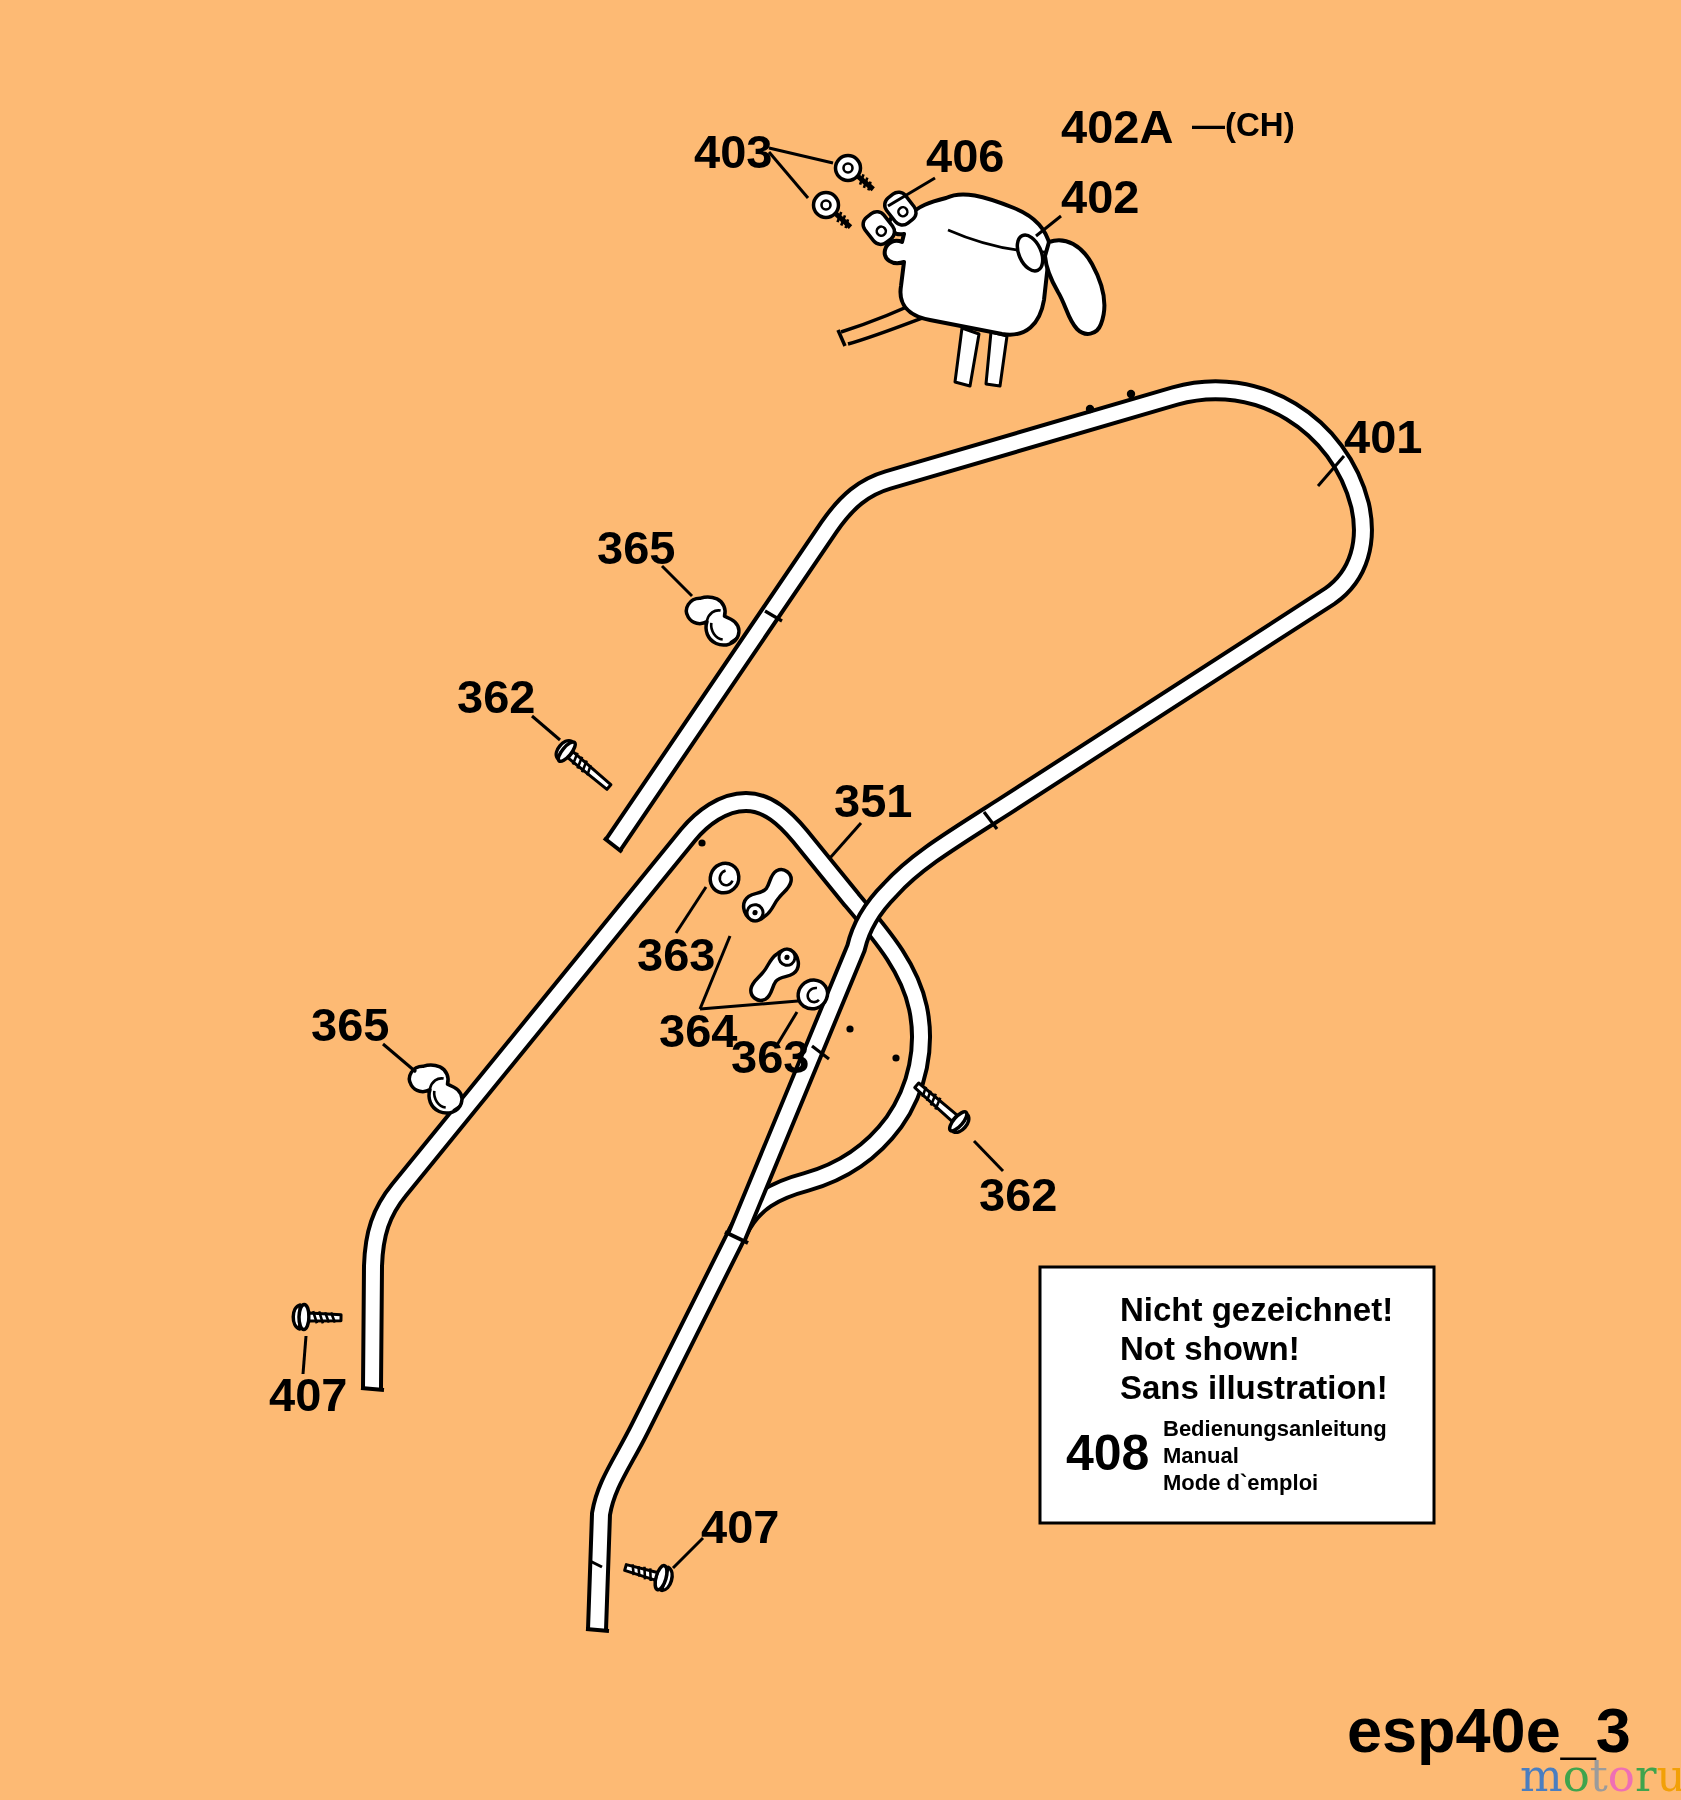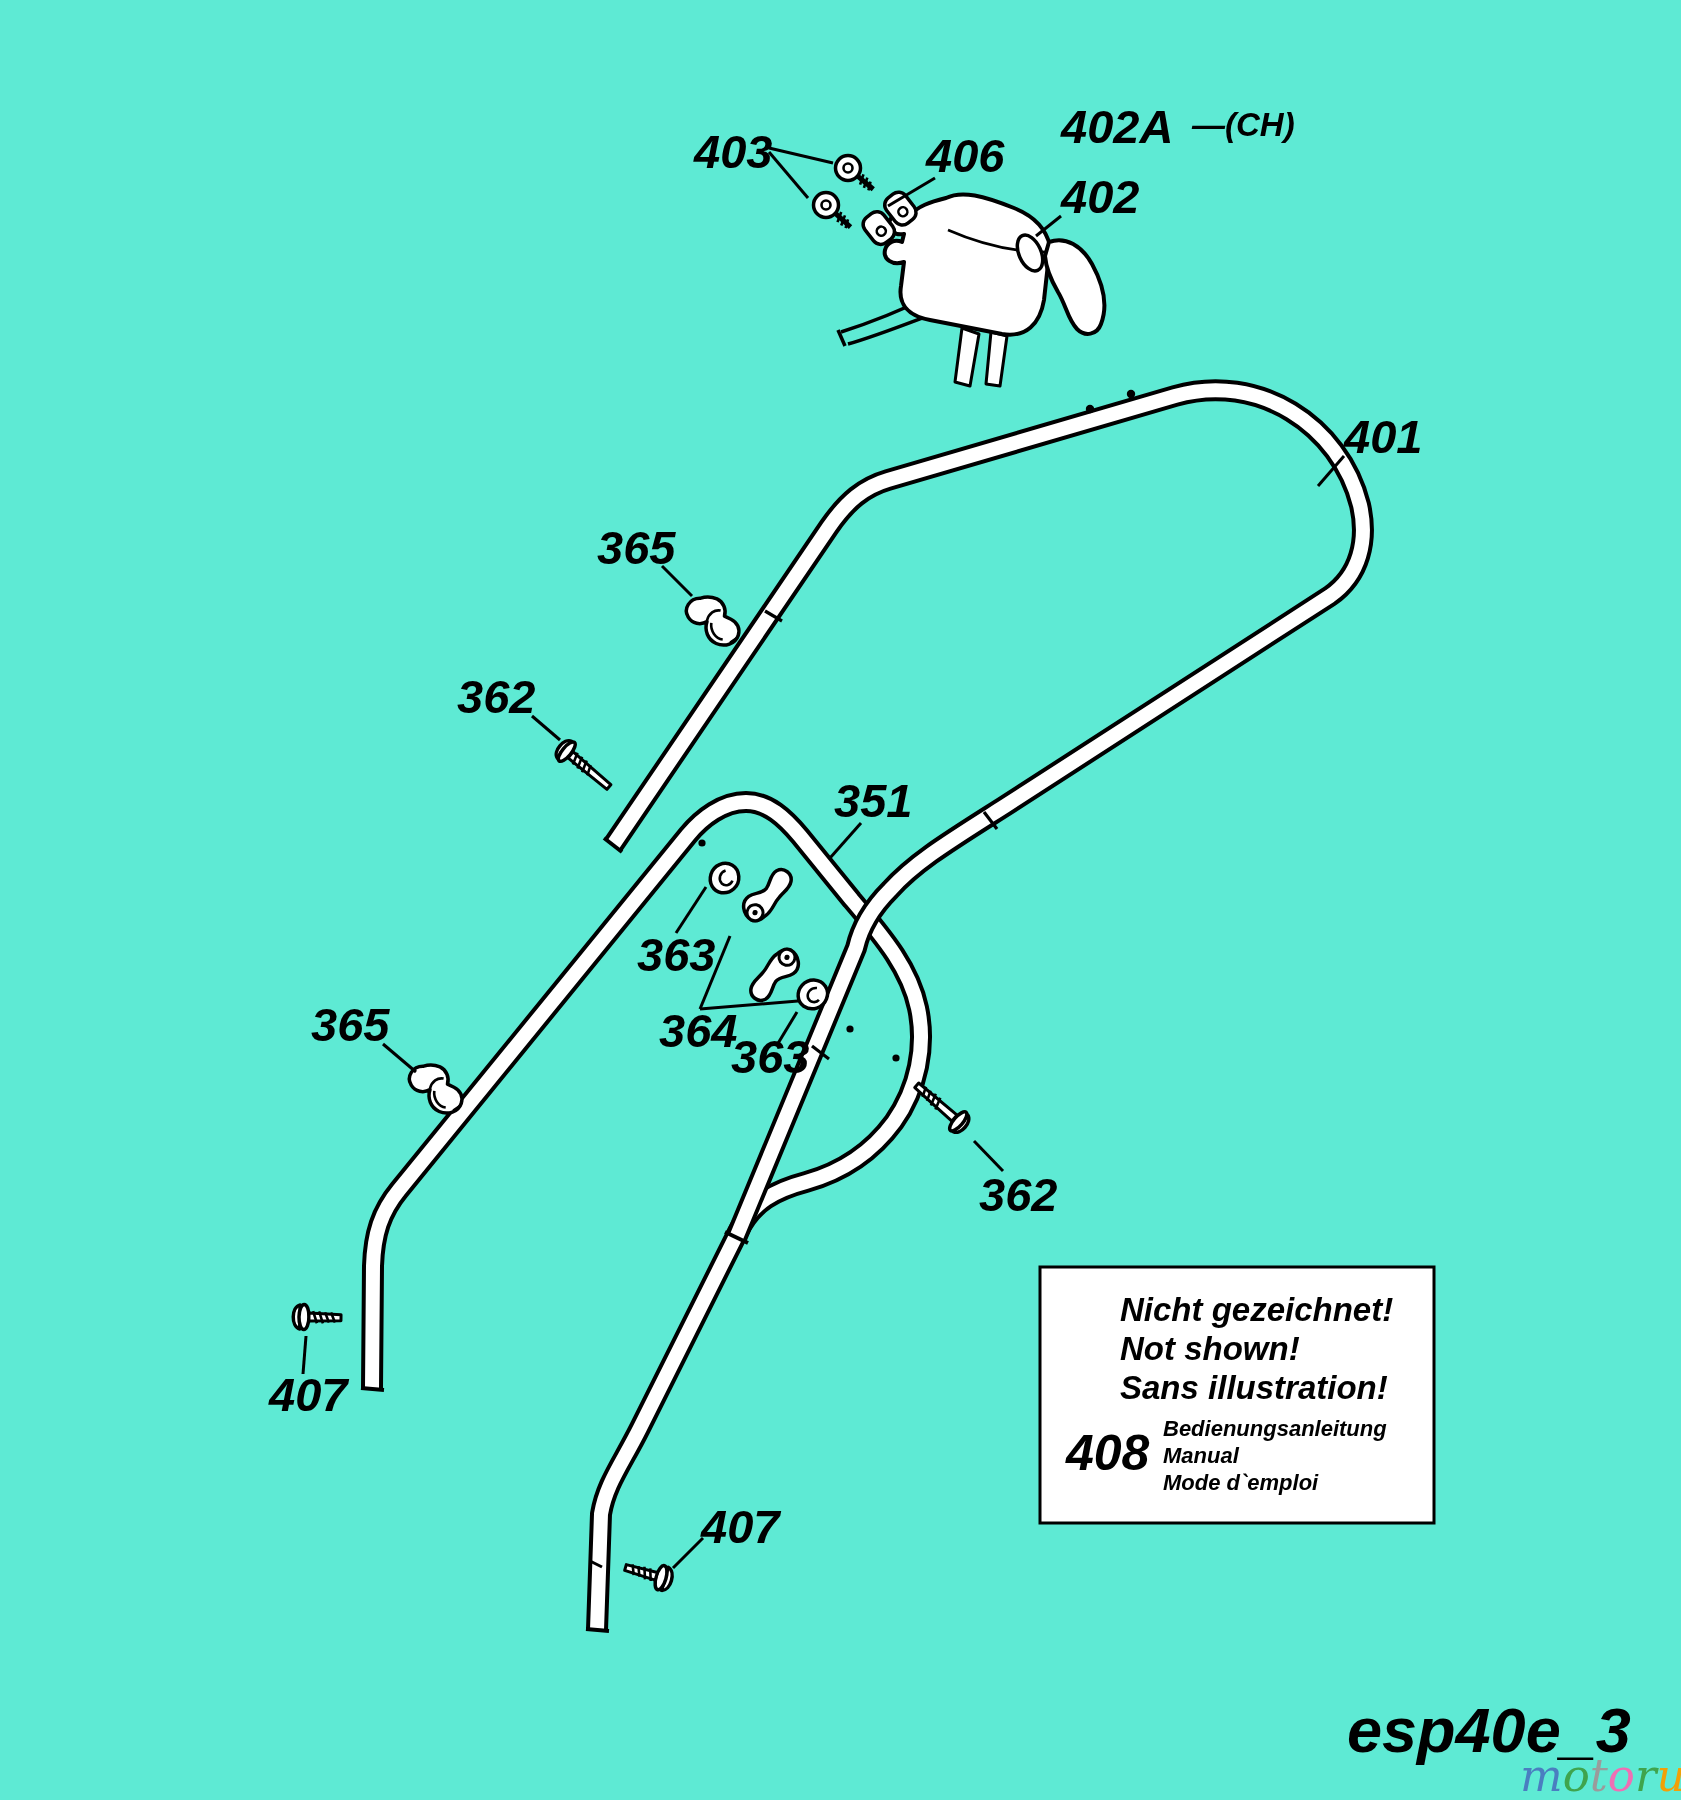--- a/index.html
+++ b/index.html
@@ -1,16 +1,16 @@
 <!DOCTYPE html>
 <html><head>
 <meta charset="utf-8">
 <style>
   html,body{margin:0;padding:0;background:#ffffff;}
-  .stage{position:relative;width:1681px;height:1800px;background:#5eead4;overflow:hidden;font-style:italic;}
+  .stage{position:relative;width:1681px;height:1800px;background:#fdba74;overflow:hidden;}
   svg{display:block;}
   text{font-family:"Liberation Sans",sans-serif;font-weight:bold;fill:#000;}
   .part-label{font-size:47px;}
   .variant-label{font-size:33px;}
   .box-head{font-size:33px;}
   .box-num{font-size:50px;}
   .box-item{font-size:22px;}
   .footer-code{font-size:63px;}
   .wm{font-family:"DejaVu Serif",serif;font-weight:normal;font-size:45px;}
   .wm-suffix{font-family:"DejaVu Serif",serif;font-weight:normal;font-size:23px;}

